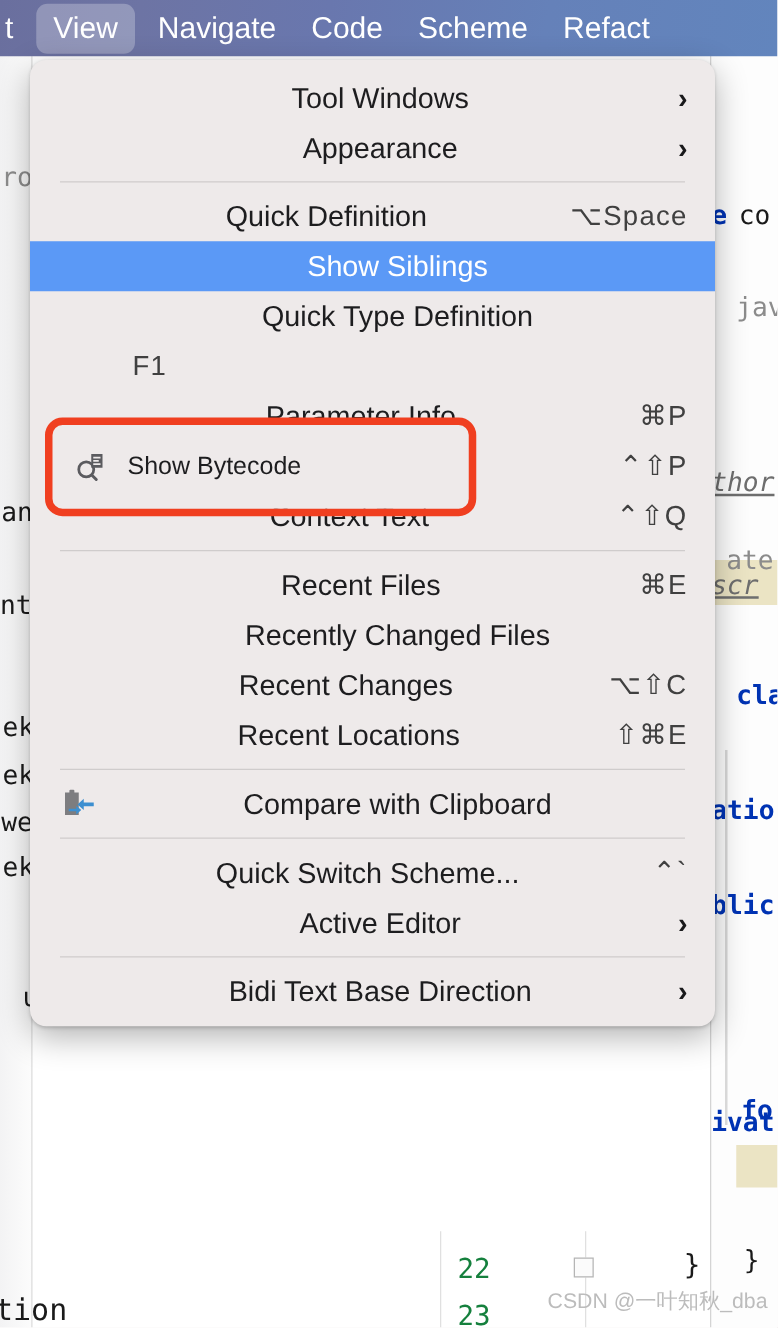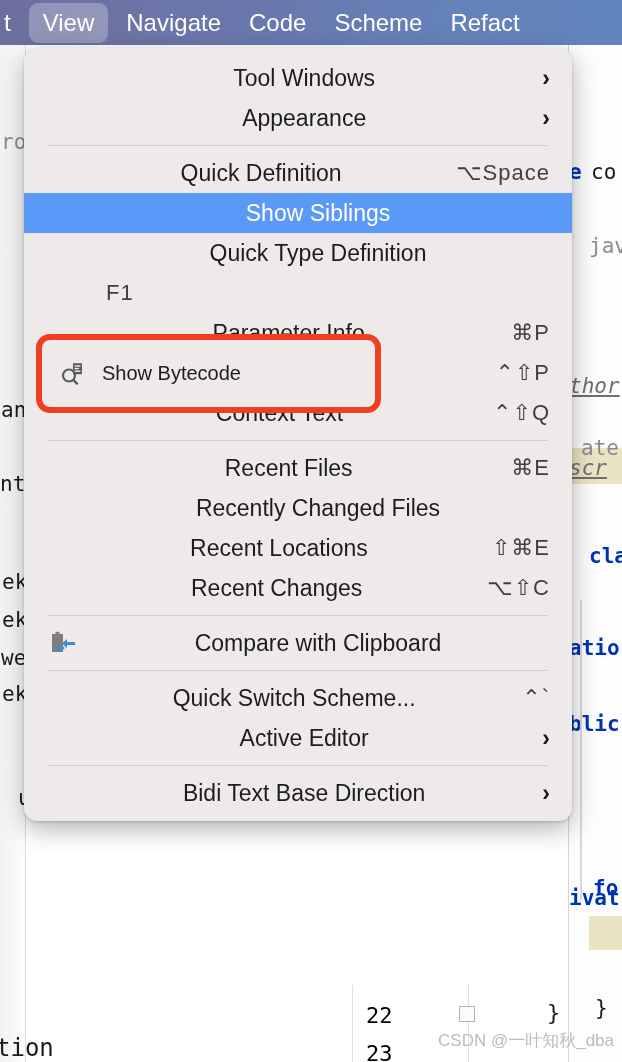--- a/index.html
+++ b/index.html
@@ -54,21 +54,21 @@
     position: absolute;
     left: 580px; top: 600px; width: 2px; height: 300px;
     background: #d8d8d8;
   }
 
   
   .linenum {
     position: absolute;
     font-family: "DejaVu Sans Mono", monospace;
     font-size: 22px;
-    color: #000000;
+    color: #15803d;
   }
   .bottom-word {
     position: absolute;
     font-family: "DejaVu Sans Mono", monospace;
     font-size: 22px;
     color: #1a1a1a;
     white-space: pre;
   }
   .fold-box {
     position: absolute;
@@ -310,27 +310,27 @@
         <span class="mi-icon"></span>
         <span class="mi-label">Recent Files</span>
         <span class="mi-shortcut">⌘E</span>
       </div>
       <div class="mi">
         <span class="mi-icon"></span>
         <span class="mi-label">Recently Changed Files</span>
       </div>
       <div class="mi">
         <span class="mi-icon"></span>
+        <span class="mi-label">Recent Changes</span>
+        <span class="mi-shortcut">⌥⇧C</span>
+      </div>
+      <div class="mi">
+        <span class="mi-icon"></span>
         <span class="mi-label">Recent Locations</span>
         <span class="mi-shortcut">⇧⌘E</span>
-      </div>
-      <div class="mi">
-        <span class="mi-icon"></span>
-        <span class="mi-label">Recent Changes</span>
-        <span class="mi-shortcut">⌥⇧C</span>
       </div>
       <div class="menu-sep"></div>
       <div class="mi">
         <span class="mi-icon">
           <svg width="26" height="24" viewBox="0 0 26 24">
             <path d="M2 3 h11 v18 h-11 z" fill="#7d7d80"></path>
             <rect x="5.5" y="0.8" width="4" height="3.4" rx="0.8" fill="#7d7d80"></rect>
             <path d="M25 11 h-8 v-3 l-5 4.5 5 4.5 v-3 h8 z" fill="#3d8fd0"></path>
             <path d="M5 16 h6 v-2.5 l4 3.5 -4 3.5 v-2.5 h-6 z" fill="#3d8fd0"></path>
           </svg>

